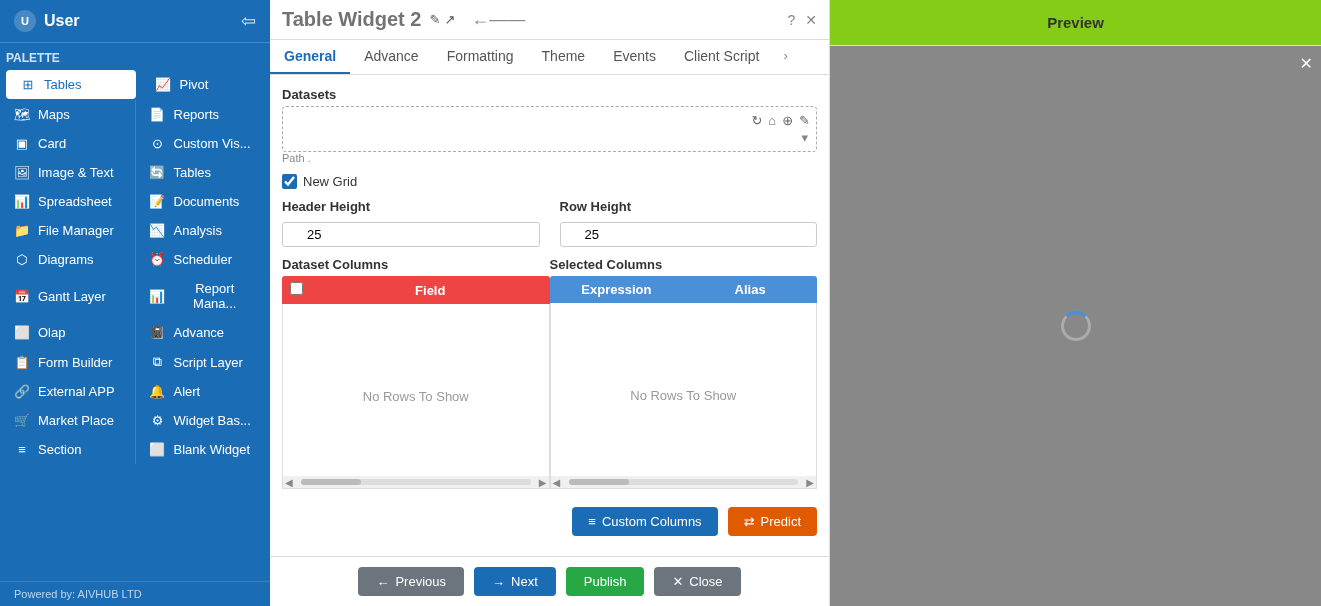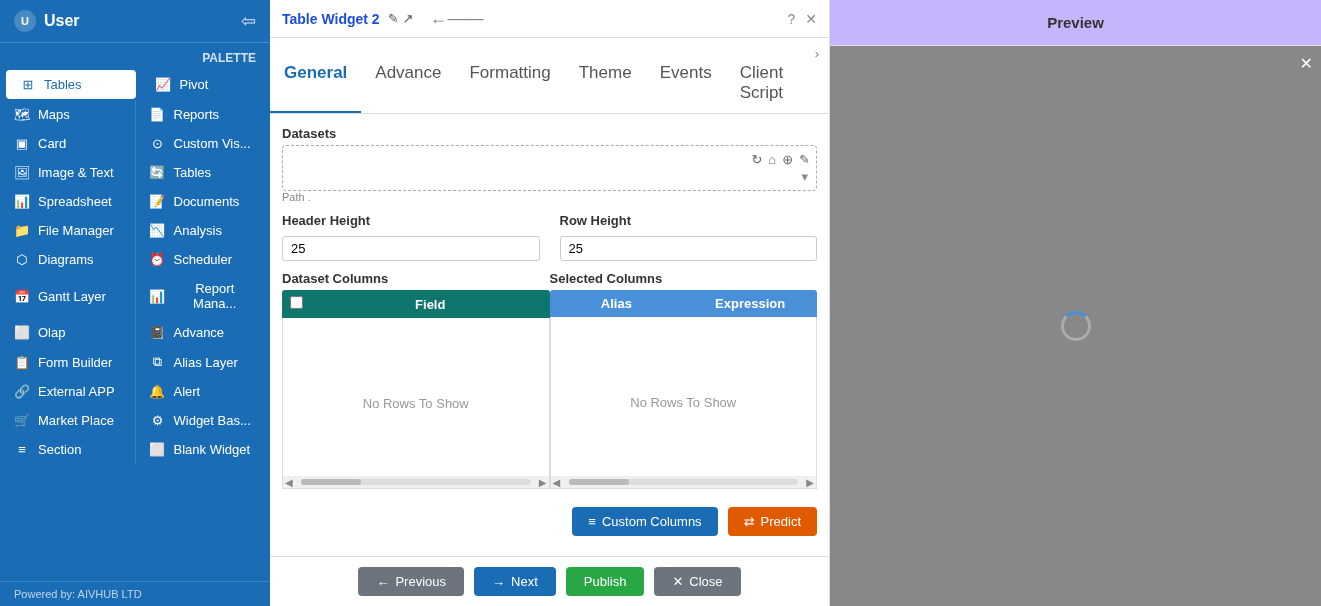--- a/index.html
+++ b/index.html
@@ -8,76 +8,76 @@
     .main-container { display: flex; flex: 1; overflow: hidden; }
 
     
     .sidebar { width: 270px; background: #1a6cb5; display: flex; flex-direction: column; color: white; flex-shrink: 0; }
     .sidebar-header { display: flex; align-items: center; justify-content: space-between; padding: 10px 14px; background: #1a6cb5; border-bottom: 1px solid rgba(255,255,255,0.2); }
     .sidebar-header-title { display: flex; align-items: center; gap: 8px; font-size: 16px; font-weight: 600; }
     .sidebar-header-icon { width: 22px; height: 22px; background: rgba(255,255,255,0.2); border-radius: 50%; display: flex; align-items: center; justify-content: center; font-size: 11px; }
     .sidebar-back-btn { cursor: pointer; opacity: 0.8; }
     .sidebar-back-icon { font-size: 18px; }
 
-    .palette-label { padding: 8px 14px 4px; font-size: 12px; font-weight: 700; text-transform: uppercase; opacity: 0.8; text-align: right; }
+    .palette-label { padding: 8px 6px 4px; font-size: 12px; font-weight: 700; text-transform: uppercase; opacity: 0.8; }
 
     .sidebar-items { display: flex; flex-direction: column; overflow-y: auto; flex: 1; }
     .sidebar-row { display: flex; }
     .sidebar-item { display: flex; align-items: center; gap: 8px; padding: 7px 14px; cursor: pointer; flex: 1; }
     .sidebar-item.active { background: white; color: #1a6cb5; border-radius: 4px; margin: 1px 6px; }
     .sidebar-item-icon { font-size: 13px; width: 16px; text-align: center; }
     .sidebar-item-label { font-size: 13px; text-align: center; }
     .sidebar-item-left { flex: 1; border-right: 1px solid rgba(255,255,255,0.15); }
     .sidebar-item-right { flex: 1; }
 
     
     .sidebar-footer { padding: 6px 14px; font-size: 11px; opacity: 0.7; border-top: 1px solid rgba(255,255,255,0.2); }
 
     
     .main-content { flex: 1; display: flex; background: #f0f0f0; overflow: hidden; }
 
     
     .widget-panel { width: 560px; background: white; display: flex; flex-direction: column; border-right: 1px solid #ddd; flex-shrink: 0; }
     .widget-title-bar { display: flex; align-items: center; justify-content: space-between; padding: 8px 12px; background: white; border-bottom: 1px solid #ddd; }
     .widget-title-left { display: flex; align-items: center; gap: 8px; }
-    .widget-title-text { font-size: 14px; font-weight: 600; color: #1d4ed8; }
+    .widget-title-text { font-size: 20px; font-weight: 600; color: #737373; }
     .widget-title-icons { display: flex; align-items: center; gap: 4px; color: #555; font-size: 13px; }
     .widget-title-arrow { font-size: 18px; color: #888; margin-left: 8px; }
     .widget-title-right { display: flex; gap: 10px; color: #888; font-size: 14px; }
 
     
     .tabs { display: flex; border-bottom: 1px solid #ddd; background: white; }
-    .tab { padding: 8px 14px; cursor: pointer; font-size: 17px; color: #555; border-bottom: 2px solid transparent; margin-top: 17px; }
+    .tab { padding: 8px 14px; cursor: pointer; font-size: 14px; color: #555; border-bottom: 2px solid transparent; }
     .tab.active { color: #1a6cb5; border-bottom: 2px solid #1a6cb5; font-weight: 600; }
     .tab-more { padding: 8px 10px; color: #888; cursor: pointer; }
 
     
     .panel-body { flex: 1; padding: 12px; overflow-y: auto; display: flex; flex-direction: column; gap: 10px; }
 
     
     .section-label { font-size: 13px; font-weight: 600; color: #333; margin-bottom: 4px; }
     .dataset-box { border: 1px dashed #aaa; border-radius: 4px; padding: 6px 8px; position: relative; }
     .dataset-icons { position: absolute; right: 6px; top: 6px; display: flex; gap: 6px; color: #666; font-size: 13px; }
     .dataset-dropdown { width: 100%; border: none; background: transparent; font-size: 13px; padding-right: 20px; cursor: pointer; outline: none; appearance: none; }
     .path-label { font-size: 11px; color: #888; }
 
     .new-grid-row { display: flex; align-items: center; gap: 6px; }
     .checkbox { width: 15px; height: 15px; accent-color: #1a6cb5; }
     .new-grid-label { font-size: 13px; color: #333; }
 
     
     .heights-row { display: flex; gap: 20px; }
     .height-group { display: flex; flex-direction: column; gap: 4px; flex: 1; }
-    .height-input { width: 100%; border: 1px solid #ccc; border-radius: 3px; padding: 4px 8px; font-size: 13px; }
+    .height-input { width: 100%; border: 1px solid #ccc; border-radius: 3px; padding: 4px 24px; font-size: 13px; }
 
     
     .columns-section { display: flex; gap: 0; flex: 1; }
     .columns-panel { flex: 1; display: flex; flex-direction: column; min-height: 180px; }
     .columns-panel-title { font-size: 13px; font-weight: 600; color: #333; margin-bottom: 4px; }
-    .columns-header { display: flex; align-items: center; background: #0f766e; color: white; border-radius: 3px 3px 0 0; }
+    .columns-header { display: flex; align-items: center; background: #ef4444; color: white; border-radius: 3px 3px 0 0; }
     .col-header-check { padding: 6px 8px; }
     .col-header-cell { padding: 6px 8px; font-size: 13px; font-weight: 600; flex: 1; text-align: center; }
     .columns-body { flex: 1; border: 1px solid #ddd; border-top: none; display: flex; align-items: center; justify-content: center; color: #999; font-size: 13px; background: white; min-height: 140px; position: relative; overflow-x: auto; }
     .scrollbar-container { position: absolute; bottom: 0; left: 0; right: 0; height: 12px; background: #f0f0f0; display: flex; align-items: center; padding: 0 18px; }
     .scrollbar-track { flex: 1; height: 6px; background: #ddd; border-radius: 3px; position: relative; }
     .scrollbar-thumb { height: 6px; background: #bbb; border-radius: 3px; width: 60px; }
     .scrollbar-arrow-left, .scrollbar-arrow-right { color: #888; font-size: 10px; cursor: pointer; position: absolute; }
     .scrollbar-arrow-left { left: 2px; }
     .scrollbar-arrow-right { right: 2px; }
 
@@ -90,21 +90,21 @@
     .btn-predict { background: #e05a00; color: white; border: none; border-radius: 4px; padding: 7px 16px; font-size: 13px; cursor: pointer; display: flex; align-items: center; gap: 6px; }
 
     
     .bottom-nav { display: flex; justify-content: center; align-items: center; gap: 10px; padding: 10px; background: white; border-top: 1px solid #ddd; }
     .btn-prev { background: #6c757d; color: white; border: none; border-radius: 4px; padding: 7px 18px; font-size: 13px; cursor: pointer; display: flex; align-items: center; gap: 6px; }
     .btn-next { background: #1a6cb5; color: white; border: none; border-radius: 4px; padding: 7px 18px; font-size: 13px; cursor: pointer; display: flex; align-items: center; gap: 6px; }
     .btn-publish { background: #28a745; color: white; border: none; border-radius: 4px; padding: 7px 18px; font-size: 13px; cursor: pointer; }
     .btn-close { background: #6c757d; color: white; border: none; border-radius: 4px; padding: 7px 18px; font-size: 13px; cursor: pointer; display: flex; align-items: center; gap: 6px; }
 
     
-    .preview-panel { flex: 1; background: #c4b5fd; display: flex; flex-direction: column; }
+    .preview-panel { flex: 1; background: #84cc16; display: flex; flex-direction: column; }
     .preview-title { text-align: center; padding: 14px; font-size: 15px; font-weight: 600; color: #333; border-bottom: 1px solid #ddd; }
     .preview-area { flex: 1; background: #888; display: flex; align-items: center; justify-content: center; position: relative; }
     .preview-close-btn { position: absolute; top: 8px; right: 8px; color: white; font-size: 16px; cursor: pointer; }
     .spinner { width: 30px; height: 30px; border: 3px solid rgba(255,255,255,0.3); border-top: 3px solid #4a90d9; border-radius: 50%; animation: spin 1s linear infinite; }
     @keyframes spin { to { transform: rotate(360deg); } }
   </style>
 </head>
 <body>
 
 <div class="main-container">
@@ -211,21 +211,21 @@
           <span class="sidebar-item-label">Advance</span>
         </div>
       </div>
       <div class="sidebar-row">
         <div class="sidebar-item sidebar-item-left">
           <span class="sidebar-item-icon">📋</span>
           <span class="sidebar-item-label">Form Builder</span>
         </div>
         <div class="sidebar-item sidebar-item-right">
           <span class="sidebar-item-icon">⧉</span>
-          <span class="sidebar-item-label">Alias Layer</span>
+          <span class="sidebar-item-label">Script Layer</span>
         </div>
       </div>
       <div class="sidebar-row">
         <div class="sidebar-item sidebar-item-left">
           <span class="sidebar-item-icon">🔗</span>
           <span class="sidebar-item-label">External APP</span>
         </div>
         <div class="sidebar-item sidebar-item-right">
           <span class="sidebar-item-icon">🔔</span>
           <span class="sidebar-item-label">Alert</span>
@@ -297,20 +297,24 @@
             <select class="dataset-dropdown">
               <option></option>
             </select>
             <div style="display:flex; justify-content:flex-end; margin-top:2px;">
               <span style="color:#888; font-size:13px;">▾</span>
             </div>
           </div>
           <div class="path-label">Path .</div>
         </div>
 
+        <div class="new-grid-row">
+          <input type="checkbox" class="checkbox" checked="" style="">
+          <span class="new-grid-label">New Grid</span>
+        </div>
 
         <div class="heights-row">
           <div class="height-group">
             <span class="section-label">Header Height</span>
             <input type="text" class="height-input" value="25" style="">
           </div>
           <div class="height-group">
             <span class="section-label">Row Height</span>
             <input type="text" class="height-input" value="25" style="">
           </div>
@@ -334,22 +338,22 @@
                   <div class="scrollbar-thumb"></div>
                 </div>
                 <span class="scrollbar-arrow-right">▶</span>
               </div>
             </div>
           </div>
 
           <div class="columns-panel">
             <div class="columns-panel-title">Selected Columns</div>
             <div class="selected-header">
+              <div class="selected-col-cell">Expression</div>
               <div class="selected-col-cell">Alias</div>
-              <div class="selected-col-cell">Expression</div>
             </div>
             <div class="columns-body">
               <span>No Rows To Show</span>
               <div class="scrollbar-container">
                 <span class="scrollbar-arrow-left">◀</span>
                 <div class="scrollbar-track">
                   <div class="scrollbar-thumb"></div>
                 </div>
                 <span class="scrollbar-arrow-right">▶</span>
               </div>

